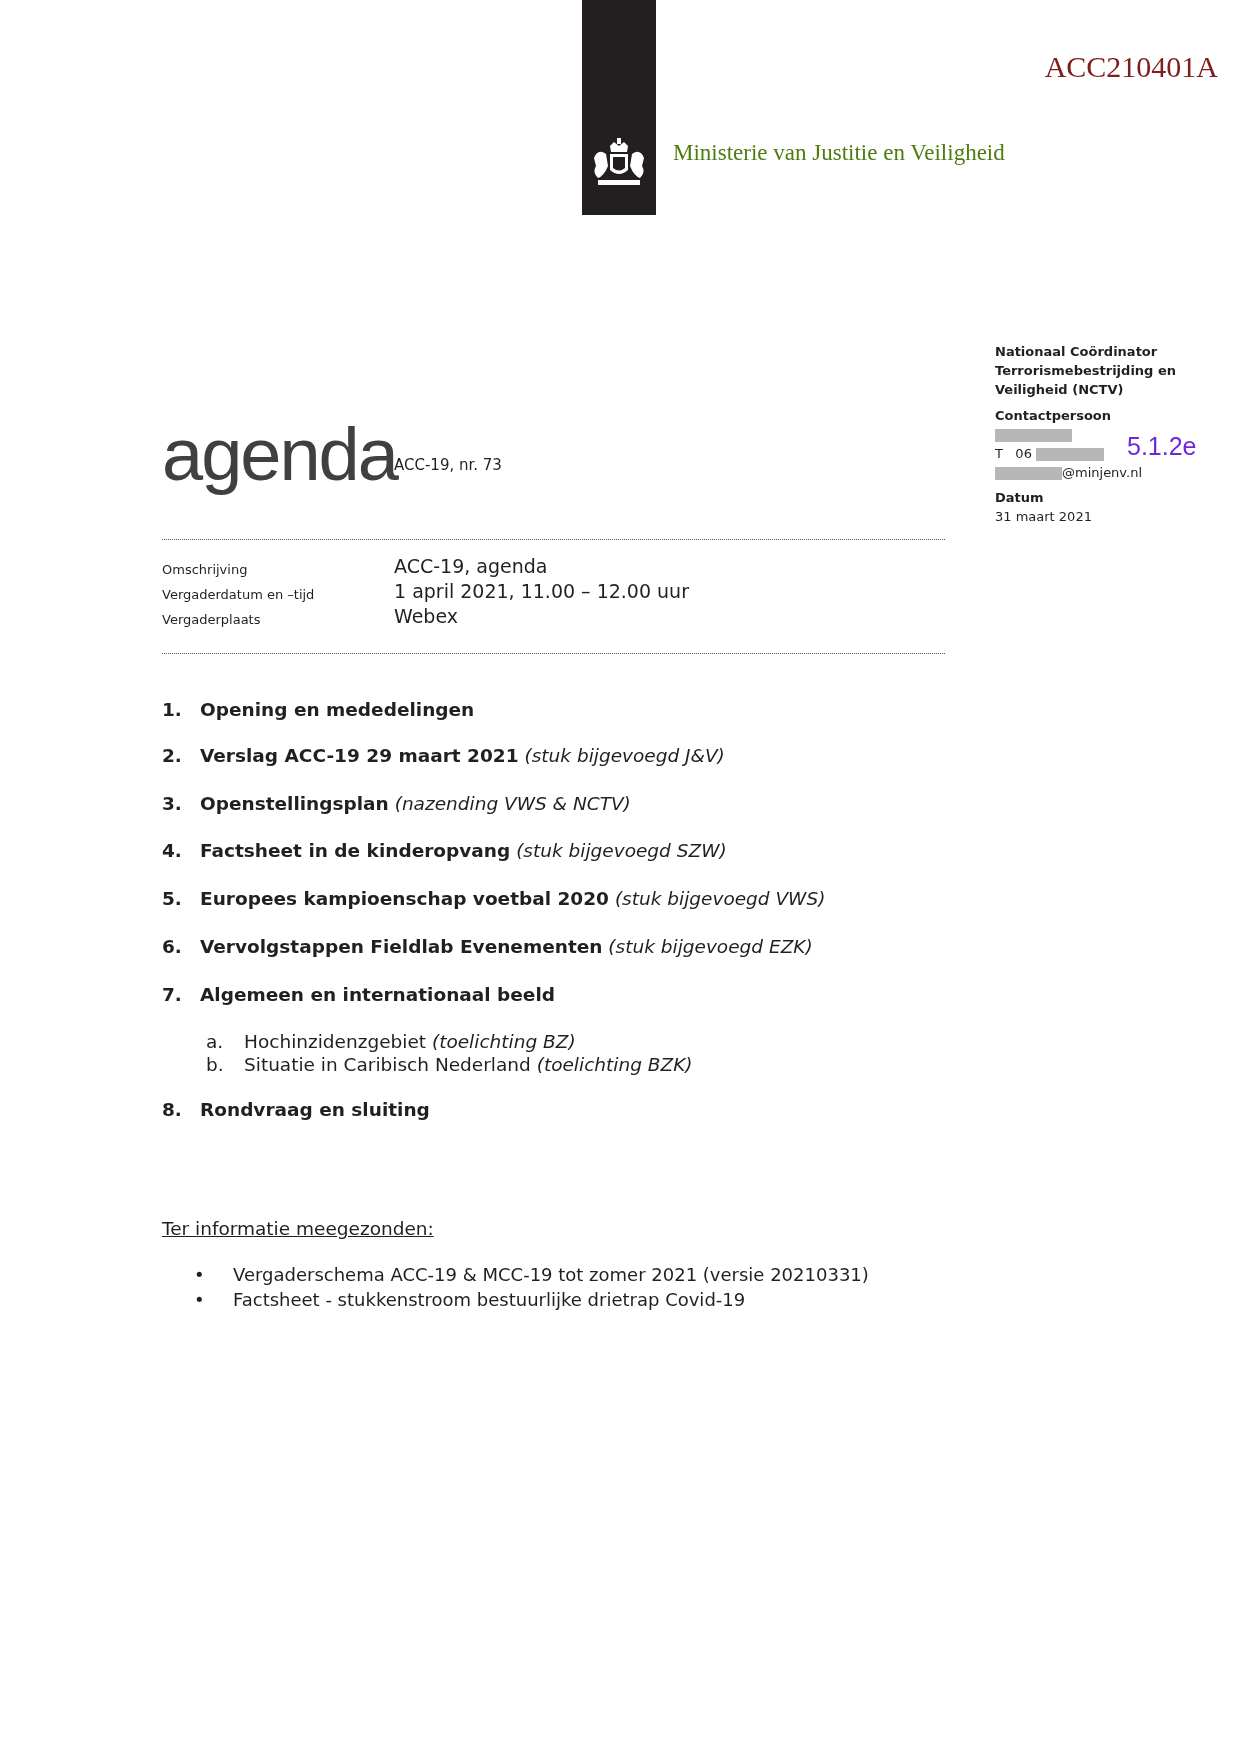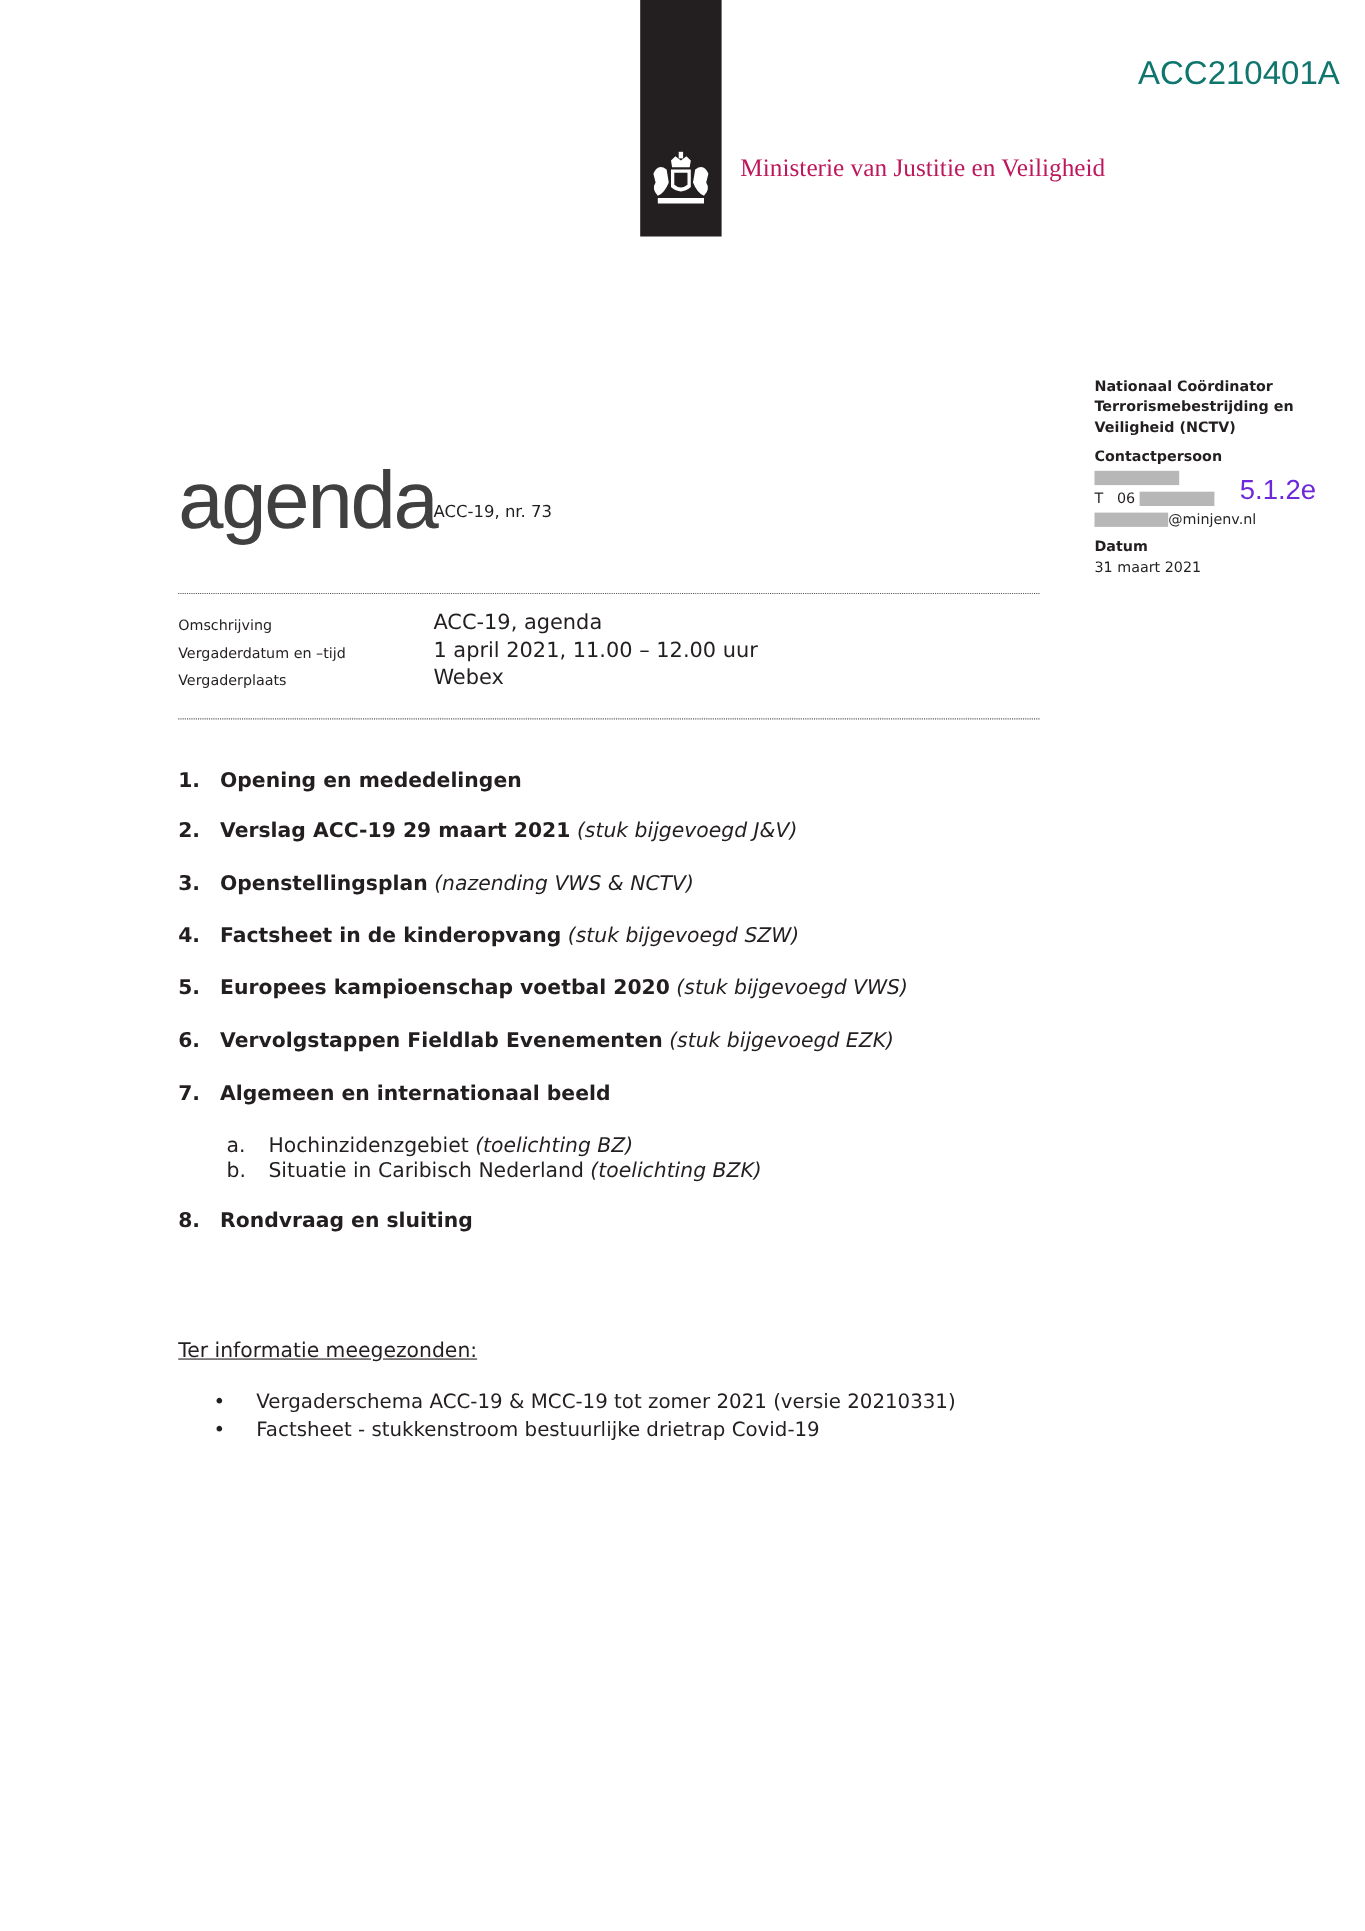--- a/index.html
+++ b/index.html
@@ -1,22 +1,22 @@
 <!DOCTYPE html>
 <html><head>
 <meta charset="utf-8">
 <style>
   html, body { margin: 0; padding: 0; background: #ffffff; }
   body { width: 1241px; height: 1755px; position: relative; overflow: hidden;
          font-family: "DejaVu Sans", sans-serif; color: #231f20; }
   .abs { position: absolute; }
   .logo-bar { left: 582px; top: 0; width: 74px; height: 215px; background: #231f20; }
   .coat { left: 588px; top: 136px; width: 62px; height: 60px; }
-  .ministry { left: 673px; top: 140px; font-family: "Liberation Serif", serif; font-size: 23px; color: #be185d; white-space: nowrap; }
-  .docref { right: 23px; top: 50px; font-family: Liberation Sans, sans-serif; font-size: 30px; color: #0f766e; }
+  .ministry { left: 673px; top: 140px; font-family: "Liberation Serif", serif; font-size: 23px; color: #4d7c0f; white-space: nowrap; }
+  .docref { right: 23px; top: 50px; font-family: Liberation Serif, serif; font-size: 30px; color: #7f1d1d; }
 
   .sidebar { left: 995px; top: 342px; width: 230px; font-size: 13px; line-height: 19px; }
   .sidebar .b { font-weight: bold; }
   .redact { display: inline-block; background: #b7b7b7; height: 13px; vertical-align: middle; }
   .stamp { left: 1127px; top: 432px; font-family: "Liberation Sans", sans-serif; font-size: 25px; color: #6d28d9; }
 
   .title { left: 162px; top: 410px; font-family: "Liberation Sans", sans-serif; font-size: 74px; letter-spacing: -2px; line-height: 90px; color: #404040; }
   .subtitle { left: 394px; top: 456px; font-size: 15px; }
 
   .dots { left: 162px; width: 783px; height: 0; border-top: 1px dotted #555; }

